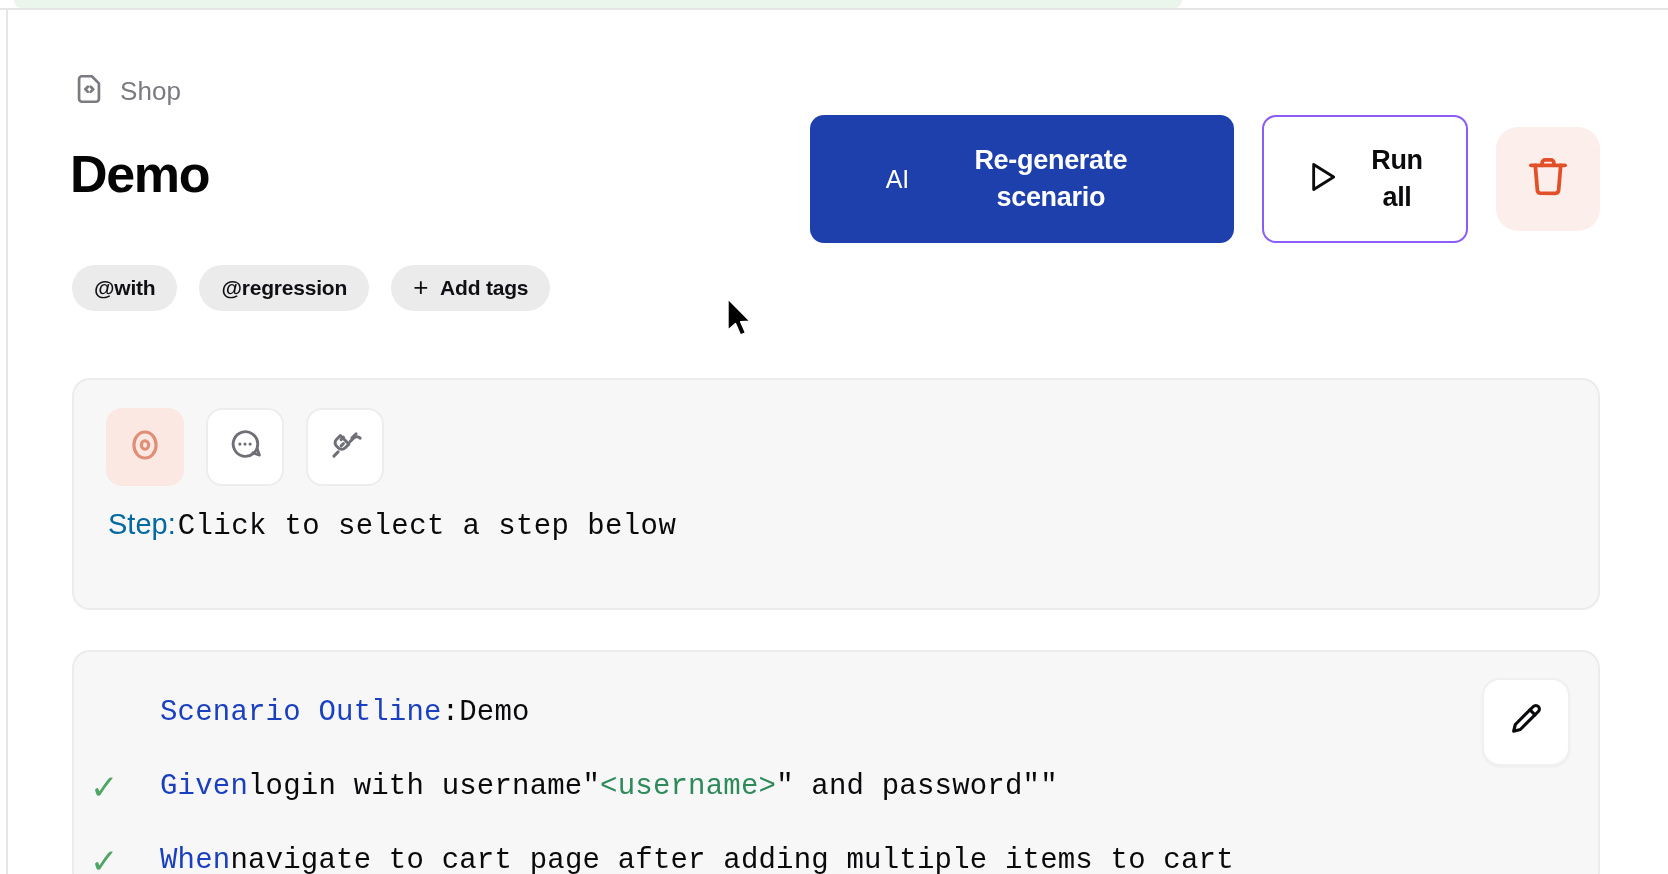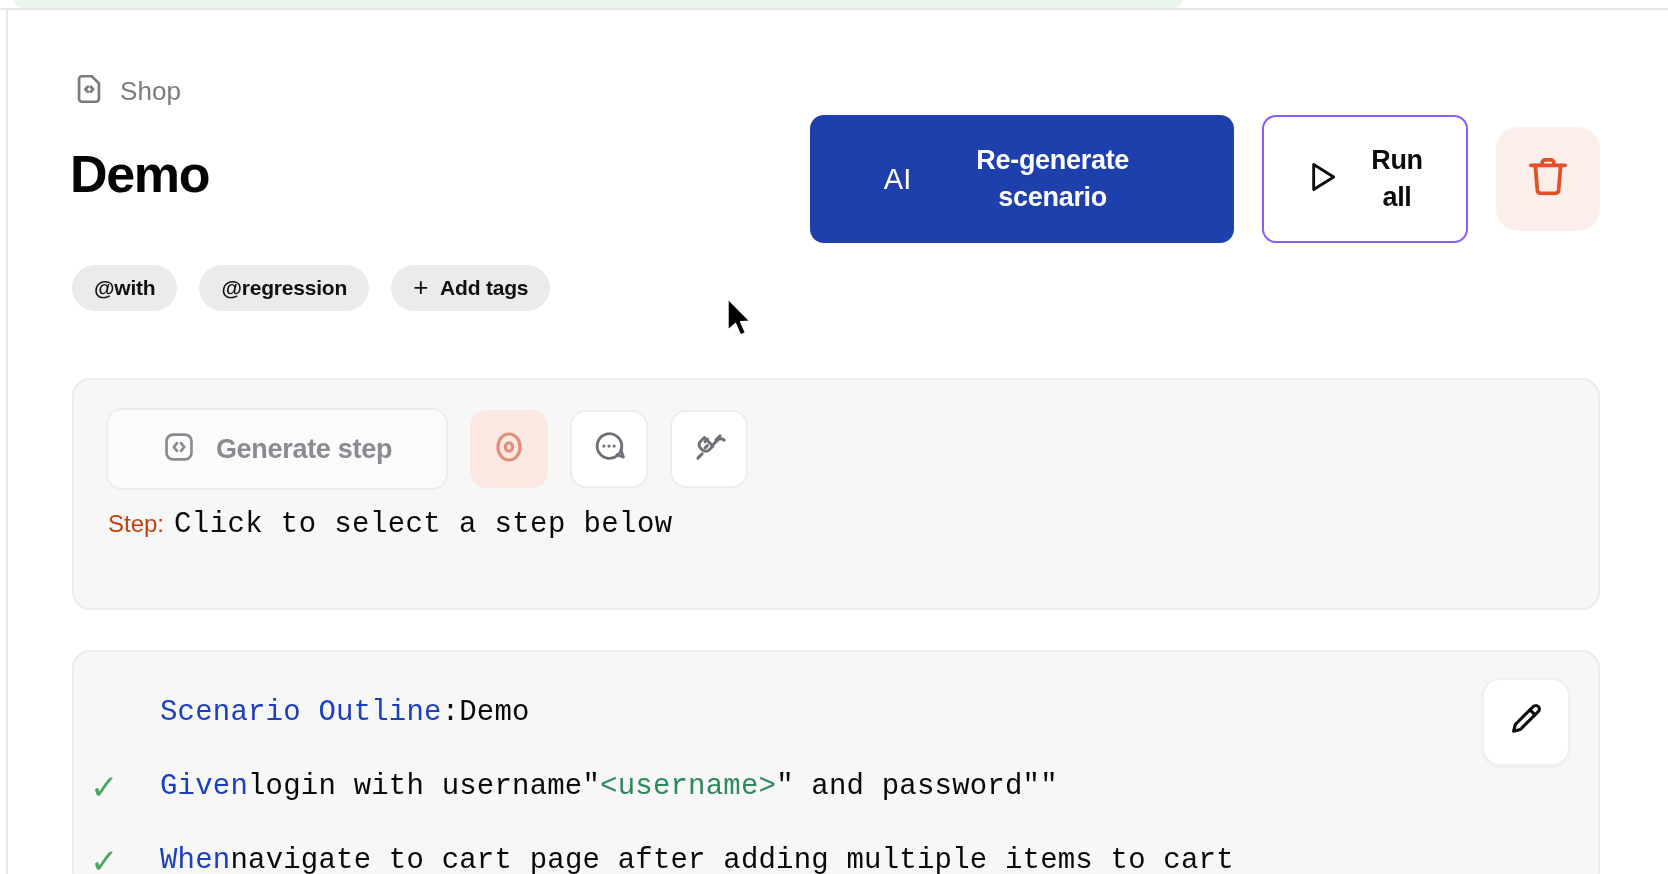--- a/index.html
+++ b/index.html
@@ -123,21 +123,21 @@
     background: #1e40ad;
     border-radius: 14px;
     display: flex;
     align-items: center;
     justify-content: center;
     gap: 34px;
     cursor: pointer;
     border: none;
   }
   .btn-regen .ai {
-    font-size: 29px;
+    font-size: 25px;
     color: #ffffff;
     font-weight: 400;
   }
   .btn-regen .regen-label {
     font-size: 27px;
     font-weight: 700;
     color: #ffffff;
     line-height: 1.38;
     text-align: center;
     width: 215px;
@@ -230,29 +230,28 @@
   }
   .step-line {
     position: absolute;
     left: 34px; top: 128px;
     display: flex;
     align-items: baseline;
     gap: 2px;
   }
   .step-line .key {
     font-family: "Liberation Sans", sans-serif;
-    font-size: 24px;
-    color: #c2410c;
+    font-size: 29px;
+    color: #0369a1;
   }
   .step-line .value {
     font-family: "Liberation Mono", monospace;
     font-size: 29px;
     color: #0a0a0c;
     letter-spacing: 0.4px;
-    margin-left: 8px;
   }
 
   
   .scenario-panel {
     position: absolute;
     left: 64px; top: 640px;
     width: 1528px;
     height: 240px;
     background: #f7f7f8;
     border: 2px solid #ececee;
@@ -365,29 +364,20 @@
               <path d="M5.9 6.4 6.9 18.4a1.6 1.6 0 0 0 1.6 1.4h7a1.6 1.6 0 0 0 1.6-1.4l1-12"></path>
             </g>
           </svg>
         </span>
       </div>
     </div>
 
     <div class="step-panel">
       <div class="step-toolbar">
 
-        <div class="btn-generate-step">
-          <span>
-            <svg width="34" height="34" viewBox="0 0 24 24">
-              <rect x="3.2" y="3.2" width="17.6" height="17.6" rx="4.6" fill="none" stroke="#8a8a92" stroke-width="1.9"></rect>
-              <path d="M10.6 9.3 8.3 12l2.3 2.7M13.4 9.3 15.7 12l-2.3 2.7" fill="none" stroke="#8a8a92" stroke-width="1.9" stroke-linecap="round" stroke-linejoin="round"></path>
-            </svg>
-          </span>
-          <span class="label">Generate step</span>
-        </div>
 
         <div class="icon-btn record">
           <span>
             <svg width="38" height="38" viewBox="0 0 24 24">
               <ellipse cx="12" cy="12" rx="7" ry="8.2" fill="none" stroke="#e08f76" stroke-width="2"></ellipse>
               <ellipse cx="12" cy="12" rx="2.3" ry="2.7" fill="none" stroke="#e08f76" stroke-width="2"></ellipse>
             </svg>
           </span>
         </div>
 

